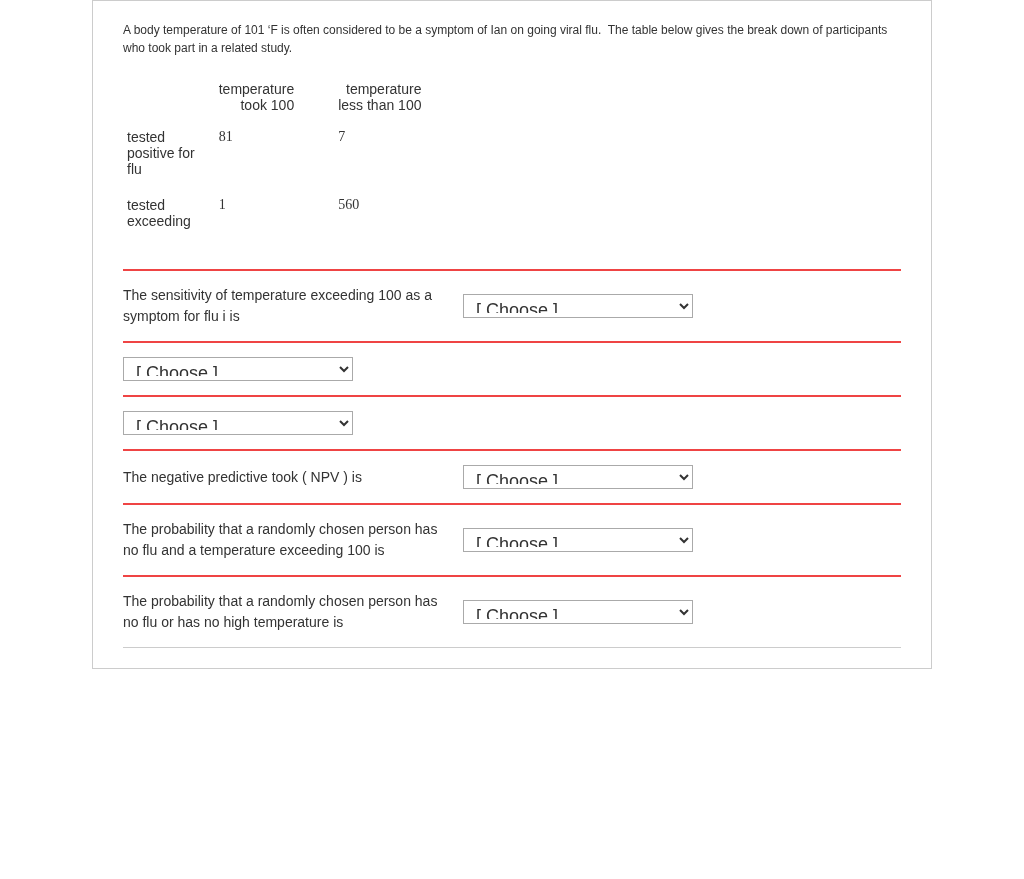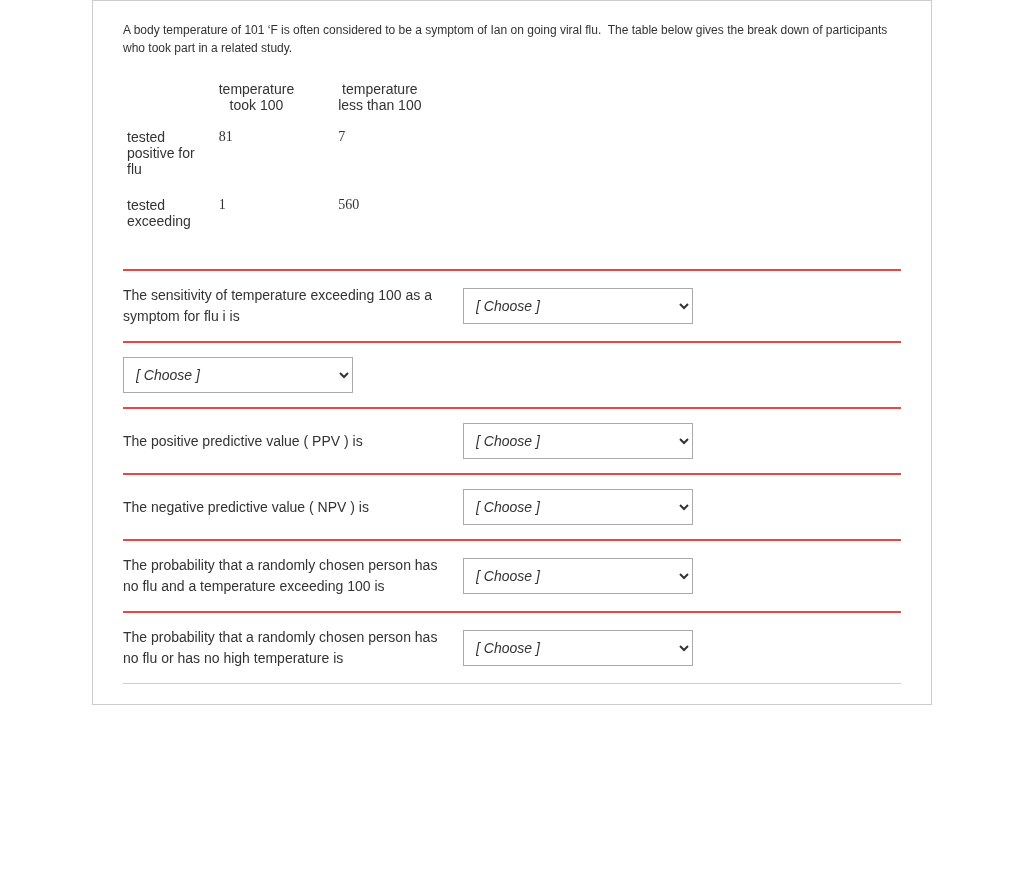--- a/index.html
+++ b/index.html
@@ -29,21 +29,21 @@
       margin-bottom: 20px;
     }
 
     .data-table {
       border-collapse: collapse;
       margin-bottom: 30px;
       width: auto;
     }
 
     .data-table th {
-      text-align: center;
+      text-align: right;
       padding: 4px 40px 4px 4px;
       font-weight: normal;
       vertical-align: top;
     }
 
     .data-table td {
       padding: 10px 40px 10px 4px;
       vertical-align: top;
     }
 
@@ -70,29 +70,28 @@
     .question-label {
       flex: 0 0 340px;
       font-size: 14px;
       line-height: 1.5;
       color: #333;
       padding-right: 20px;
     }
 
     .question-select {
       flex: 0 0 230px;
-      height: 36px;
+      height: 24px;
       border: 1px solid #aaa;
       background: #fff;
-      font-size: 14px;
+      font-size: 18px;
       padding: 4px 8px;
       appearance: auto;
       color: #333;
       cursor: pointer;
-      font-style: italic;
     }
 
     .col-header-row th {
       padding-bottom: 6px;
     }
 
     .data-value {
       font-size: 14px;
       font-family: Liberation Serif, serif;
     }
@@ -152,31 +151,28 @@
       </select>
     </div>
 
     <div class="question-row">
       <select class="question-select">
         <option>[ Choose ]</option>
       </select>
     </div>
 
     <div class="question-row">
-      <div class="question-label">
-        <span>The positive predictive value ( PPV ) is</span>
-      </div>
       <select class="question-select">
         <option>[ Choose ]</option>
       </select>
     </div>
 
     <div class="question-row">
       <div class="question-label">
-        <span>The negative predictive value ( NPV ) is</span>
+        <span>The negative predictive took ( NPV ) is</span>
       </div>
       <select class="question-select">
         <option>[ Choose ]</option>
       </select>
     </div>
 
     <div class="question-row">
       <div class="question-label">
         <span>The probability that a randomly chosen person has no flu and a temperature exceeding 100 is</span>
       </div>

